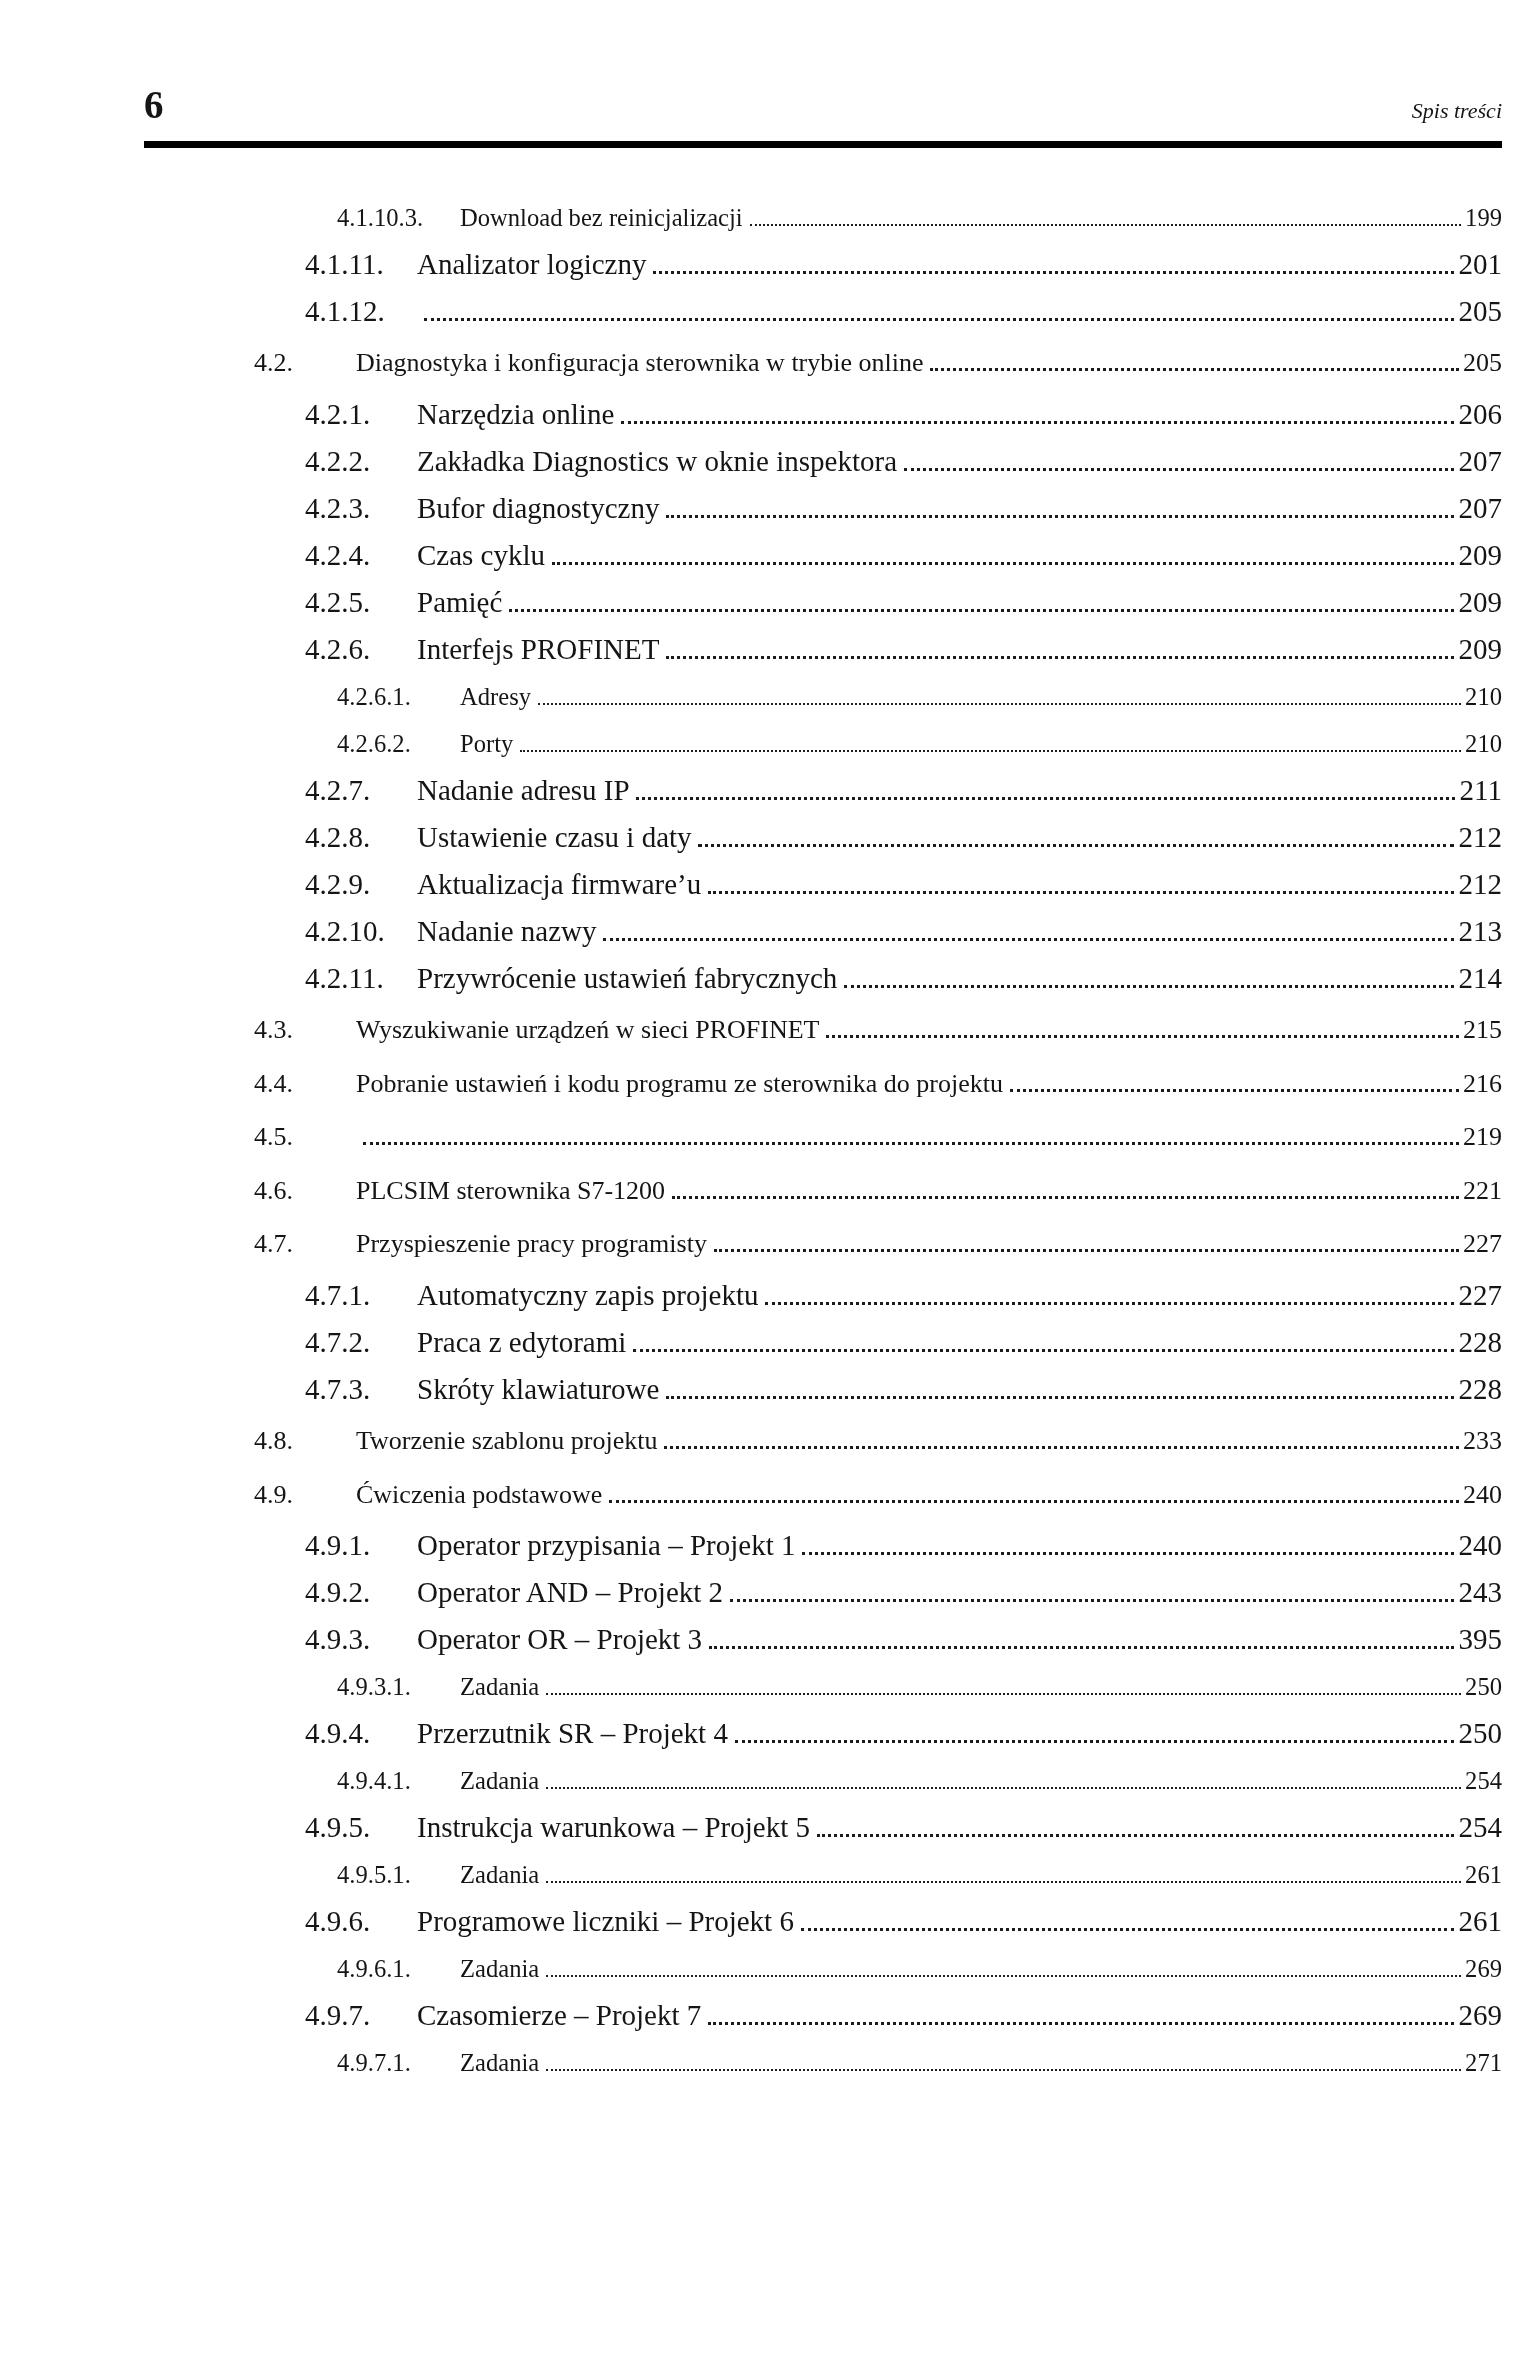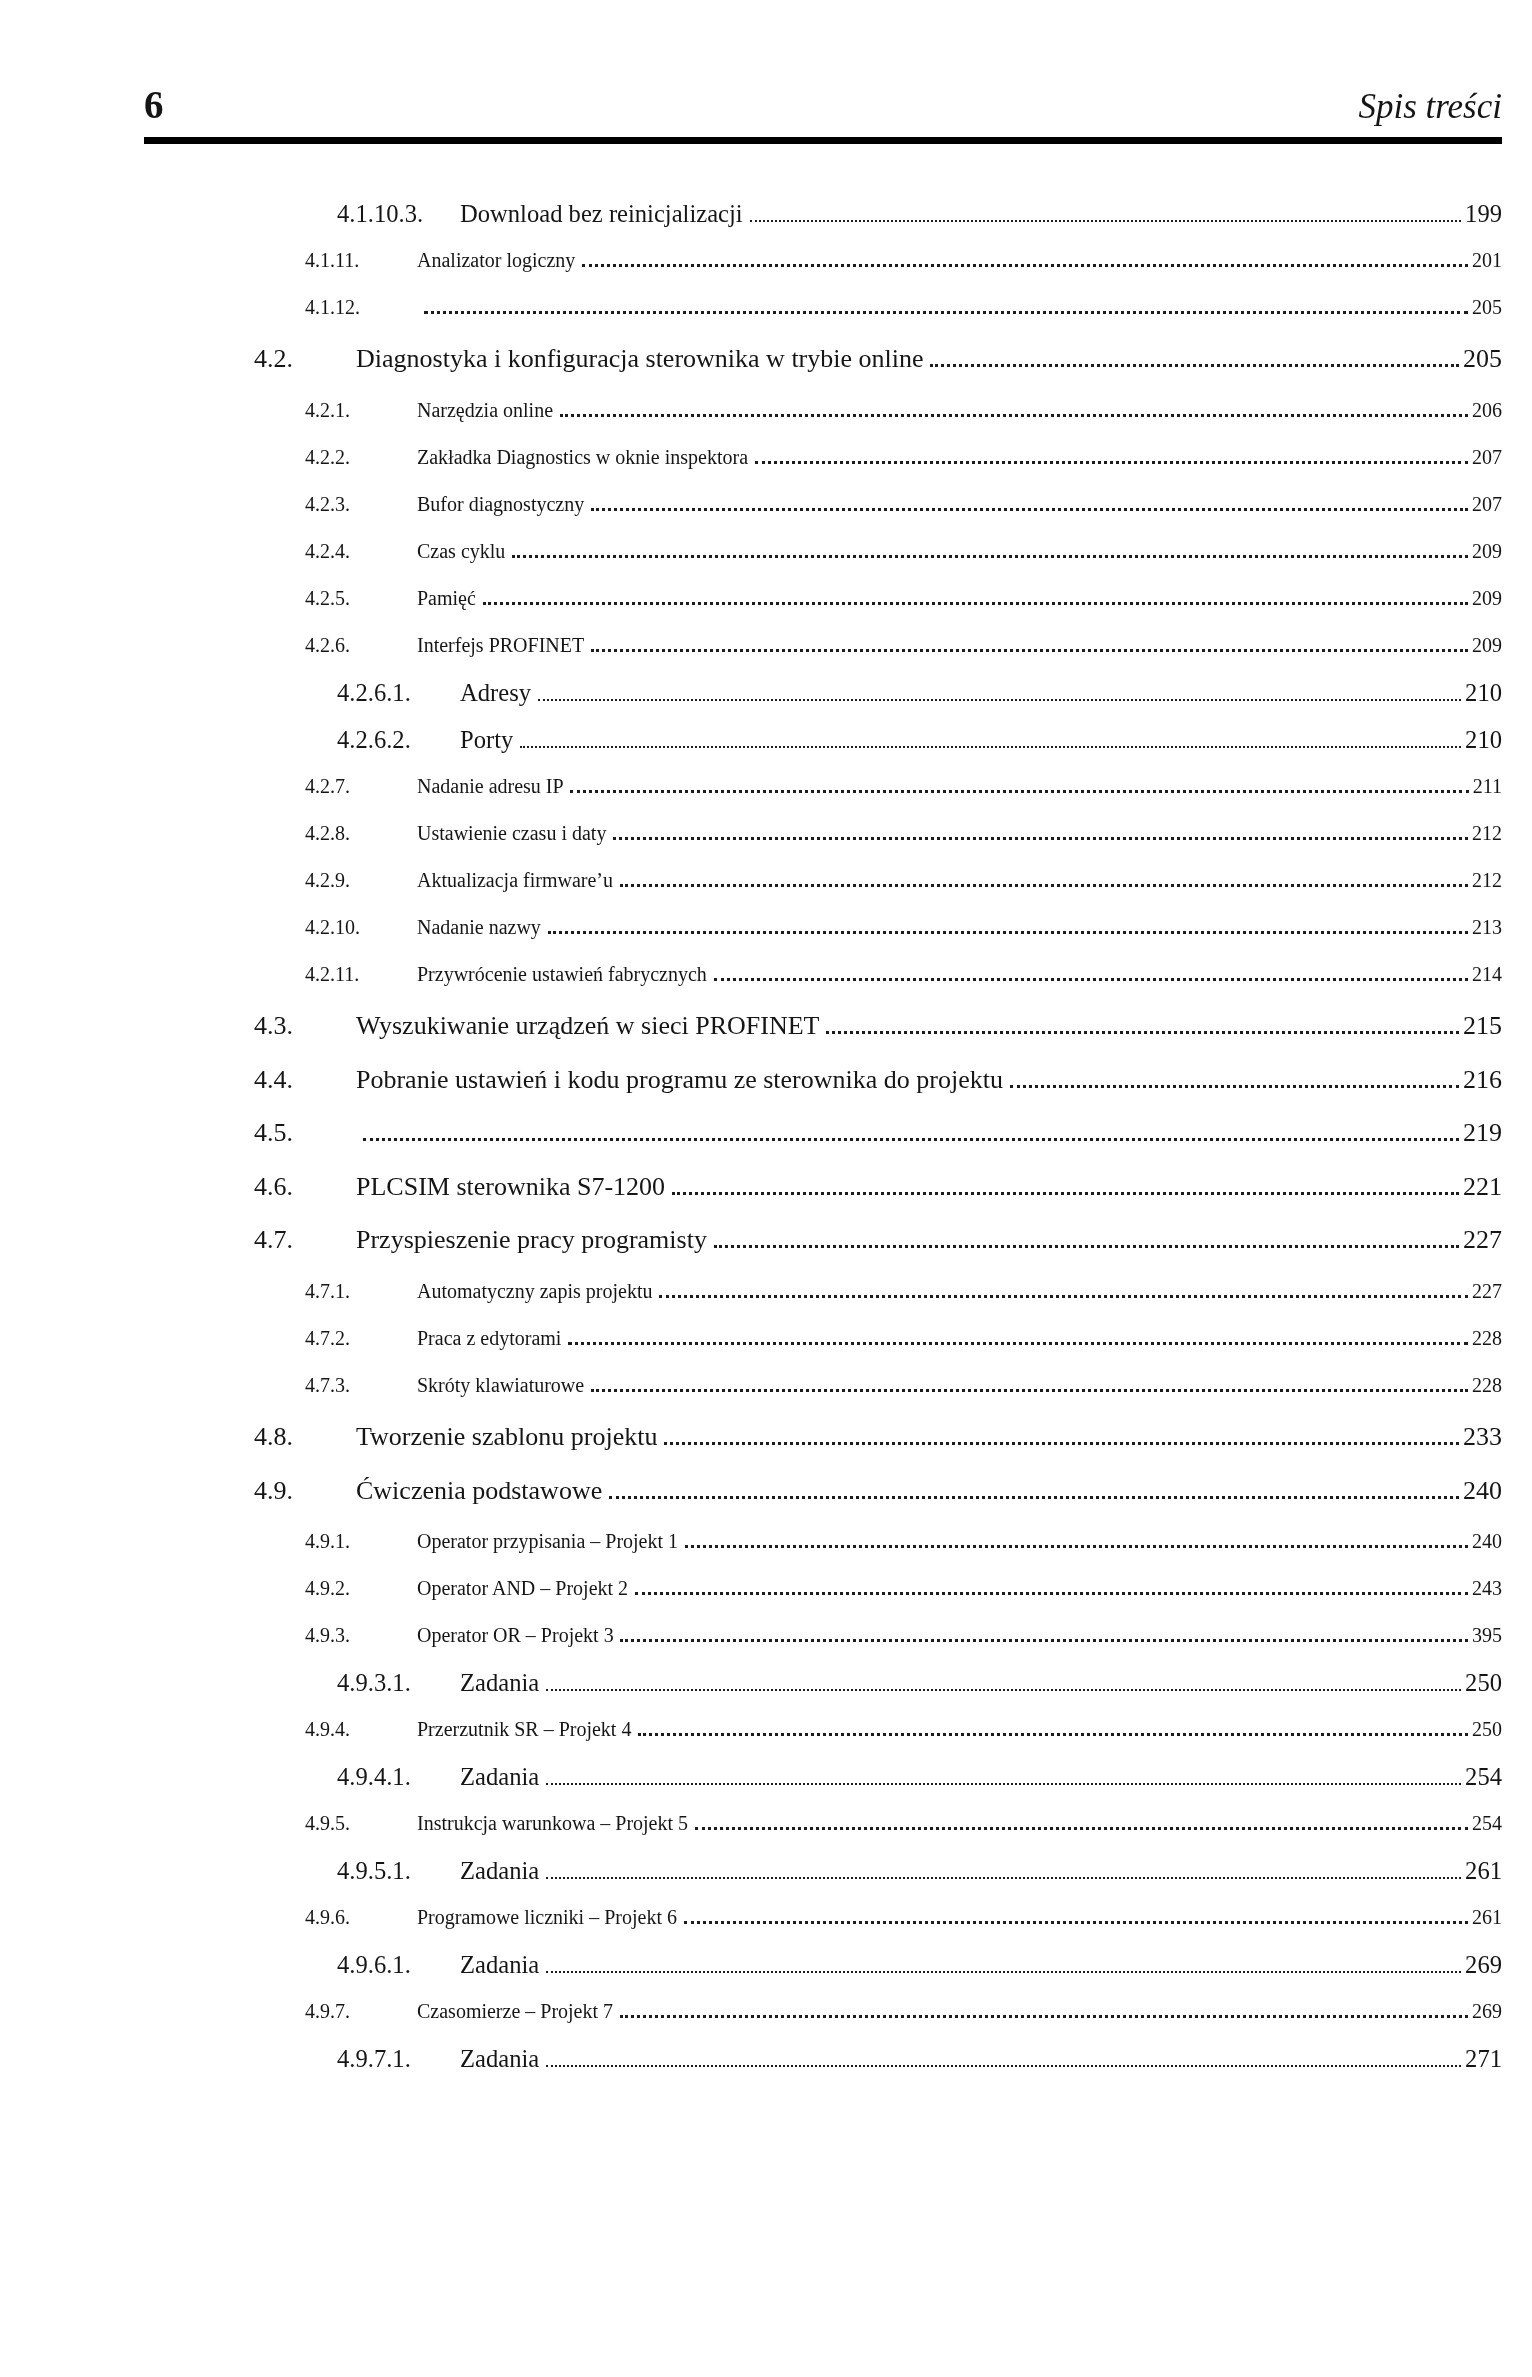--- a/index.html
+++ b/index.html
@@ -27,21 +27,21 @@
     justify-content: space-between;
     align-items: baseline;
     line-height: 39px;
   }
   .folio {
     font-size: 39px;
     font-weight: bold;
     letter-spacing: 0.4px;
   }
   .running-title {
-    font-size: 35px;
+    font-size: 22px;
     font-style: italic;
   }
   .header-rule {
     height: 6.8px;
     background: #000000;
     margin-top: 11px;
   }
   .toc {
     margin-top: 46px;
   }
@@ -70,21 +70,21 @@
     flex: 0 0 auto;
   }
   .level-1 {
     font-size: 26px;
     line-height: 51px;
     padding-left: 110px;
     margin: 2.5px 0;
   }
   .level-1 .num { width: 102px; }
   .level-2 {
-    font-size: 20px;
+    font-size: 29px;
     line-height: 47px;
     padding-left: 161px;
   }
   .level-2 .num { width: 112px; }
   .level-3 {
     font-size: 24.6px;
     line-height: 47px;
     padding-left: 193px;
   }
   .level-3 .num { width: 123px; }

